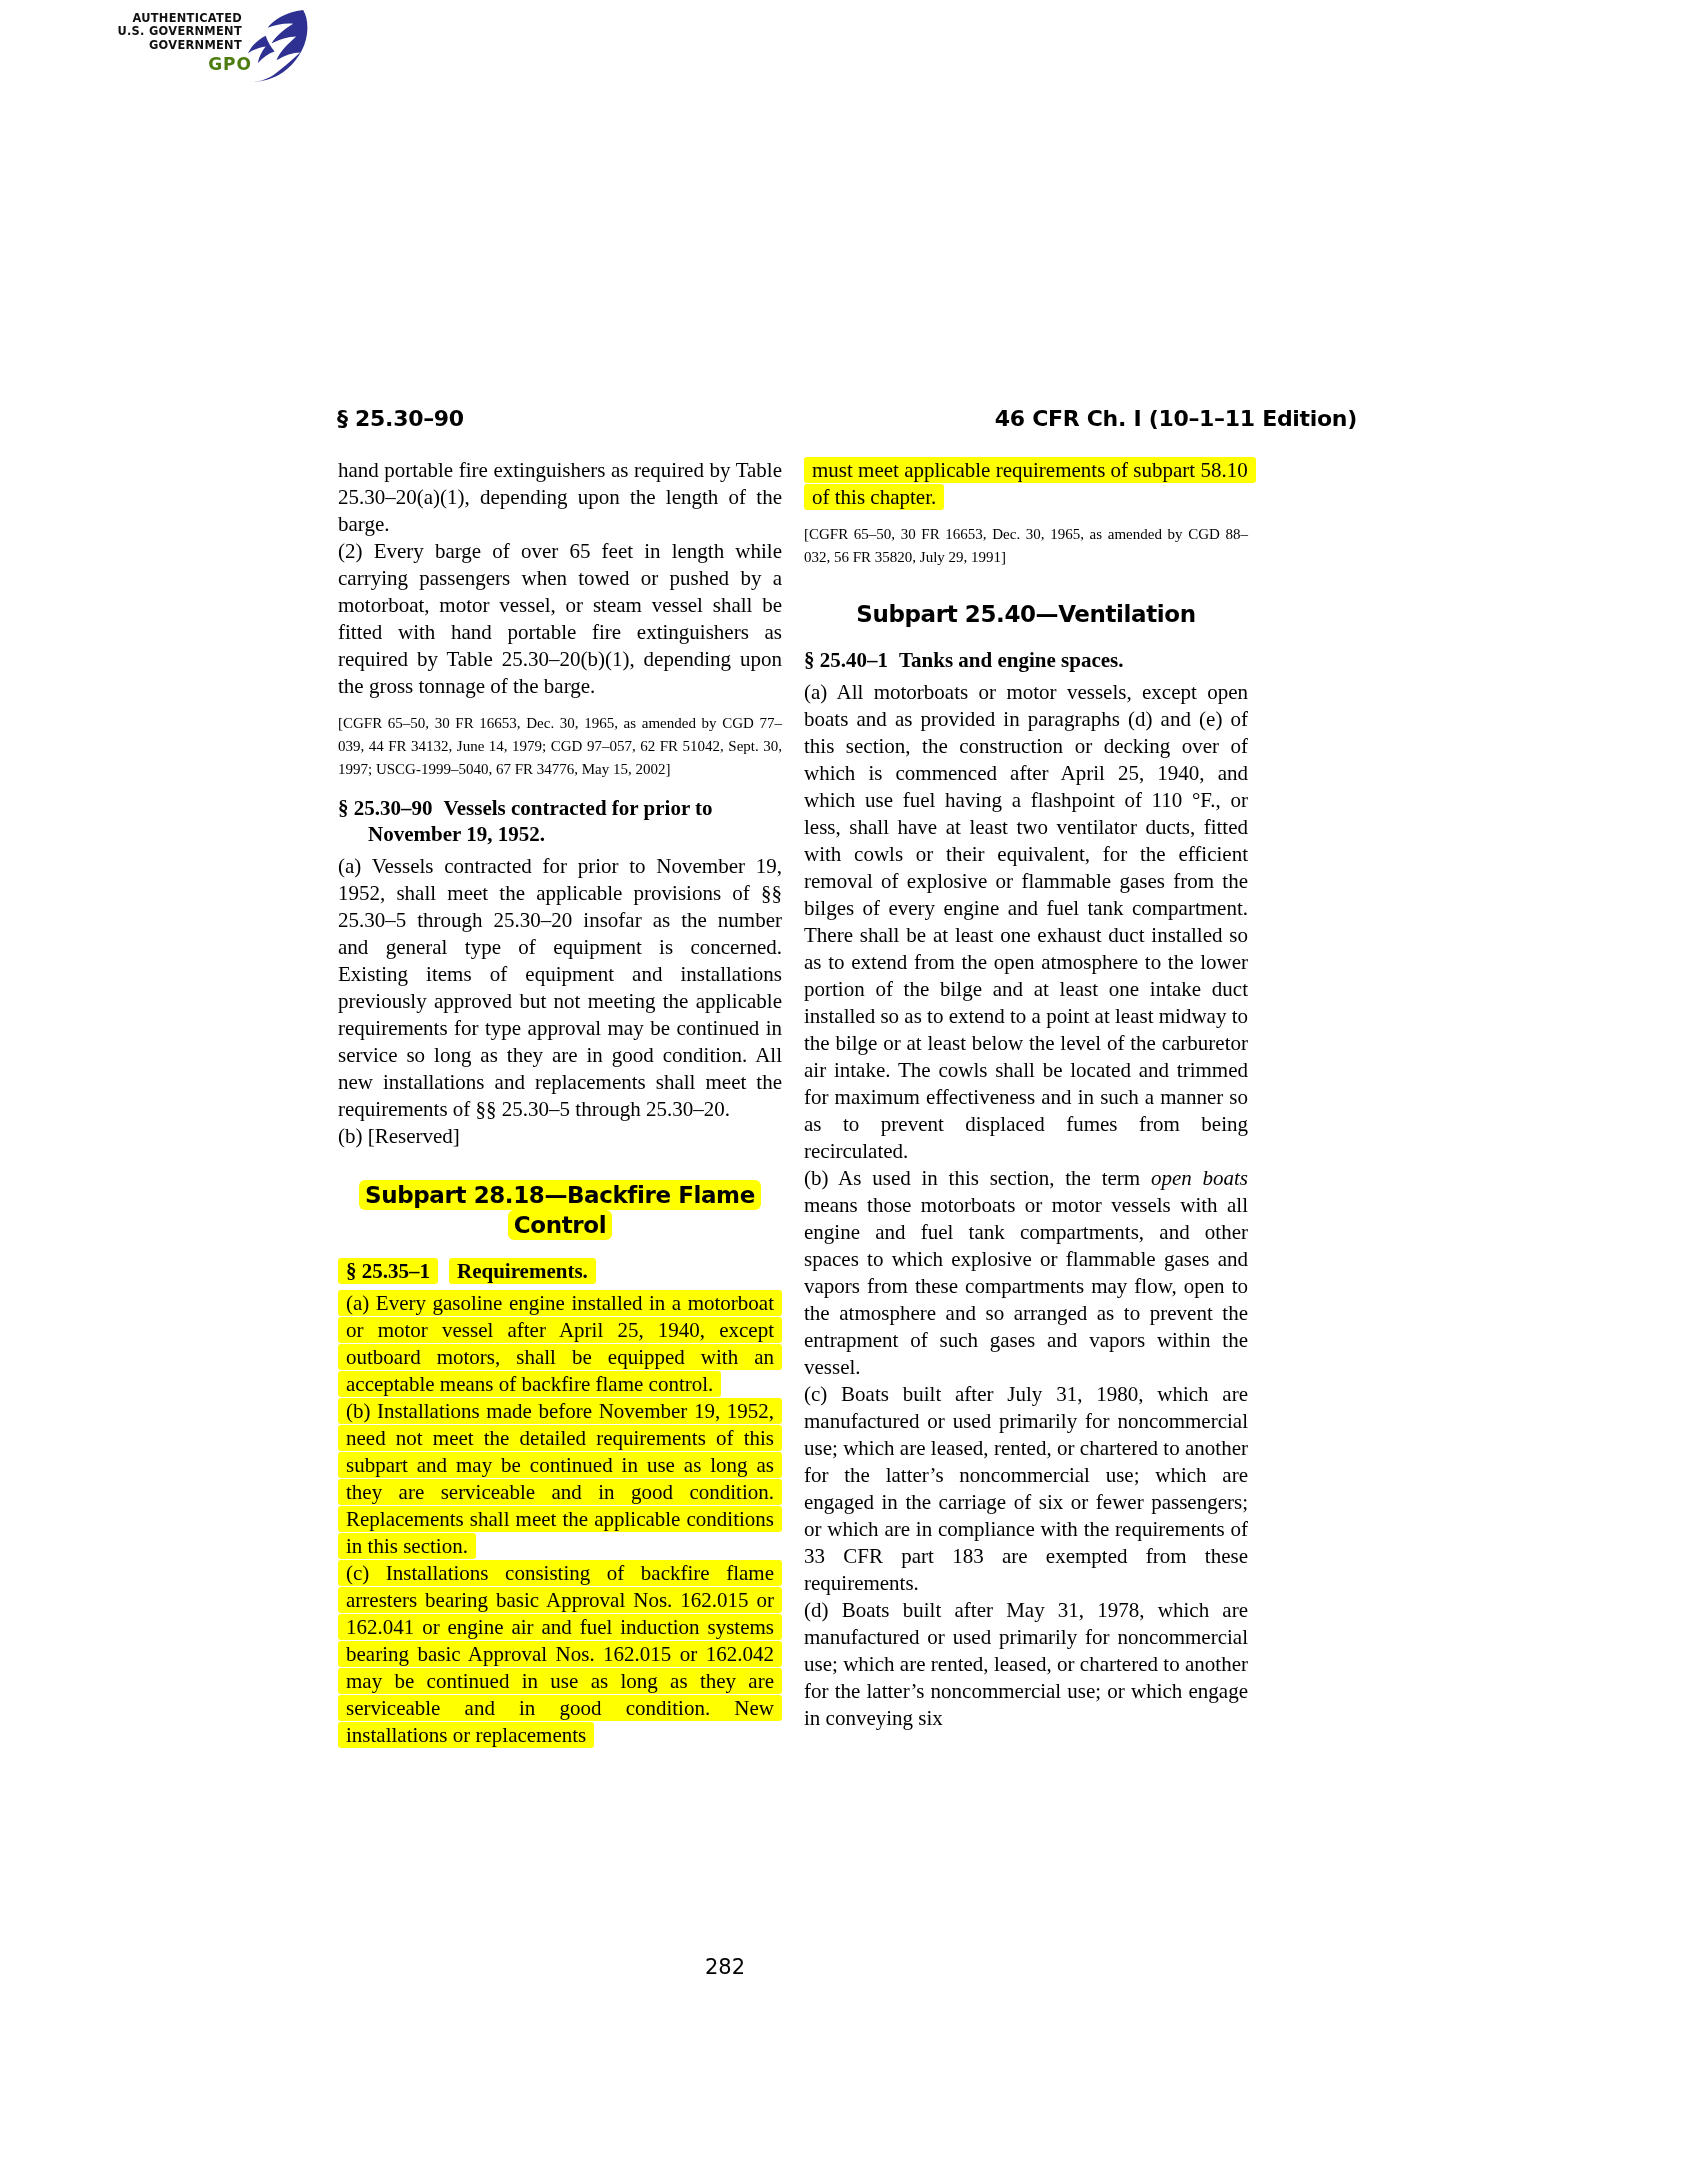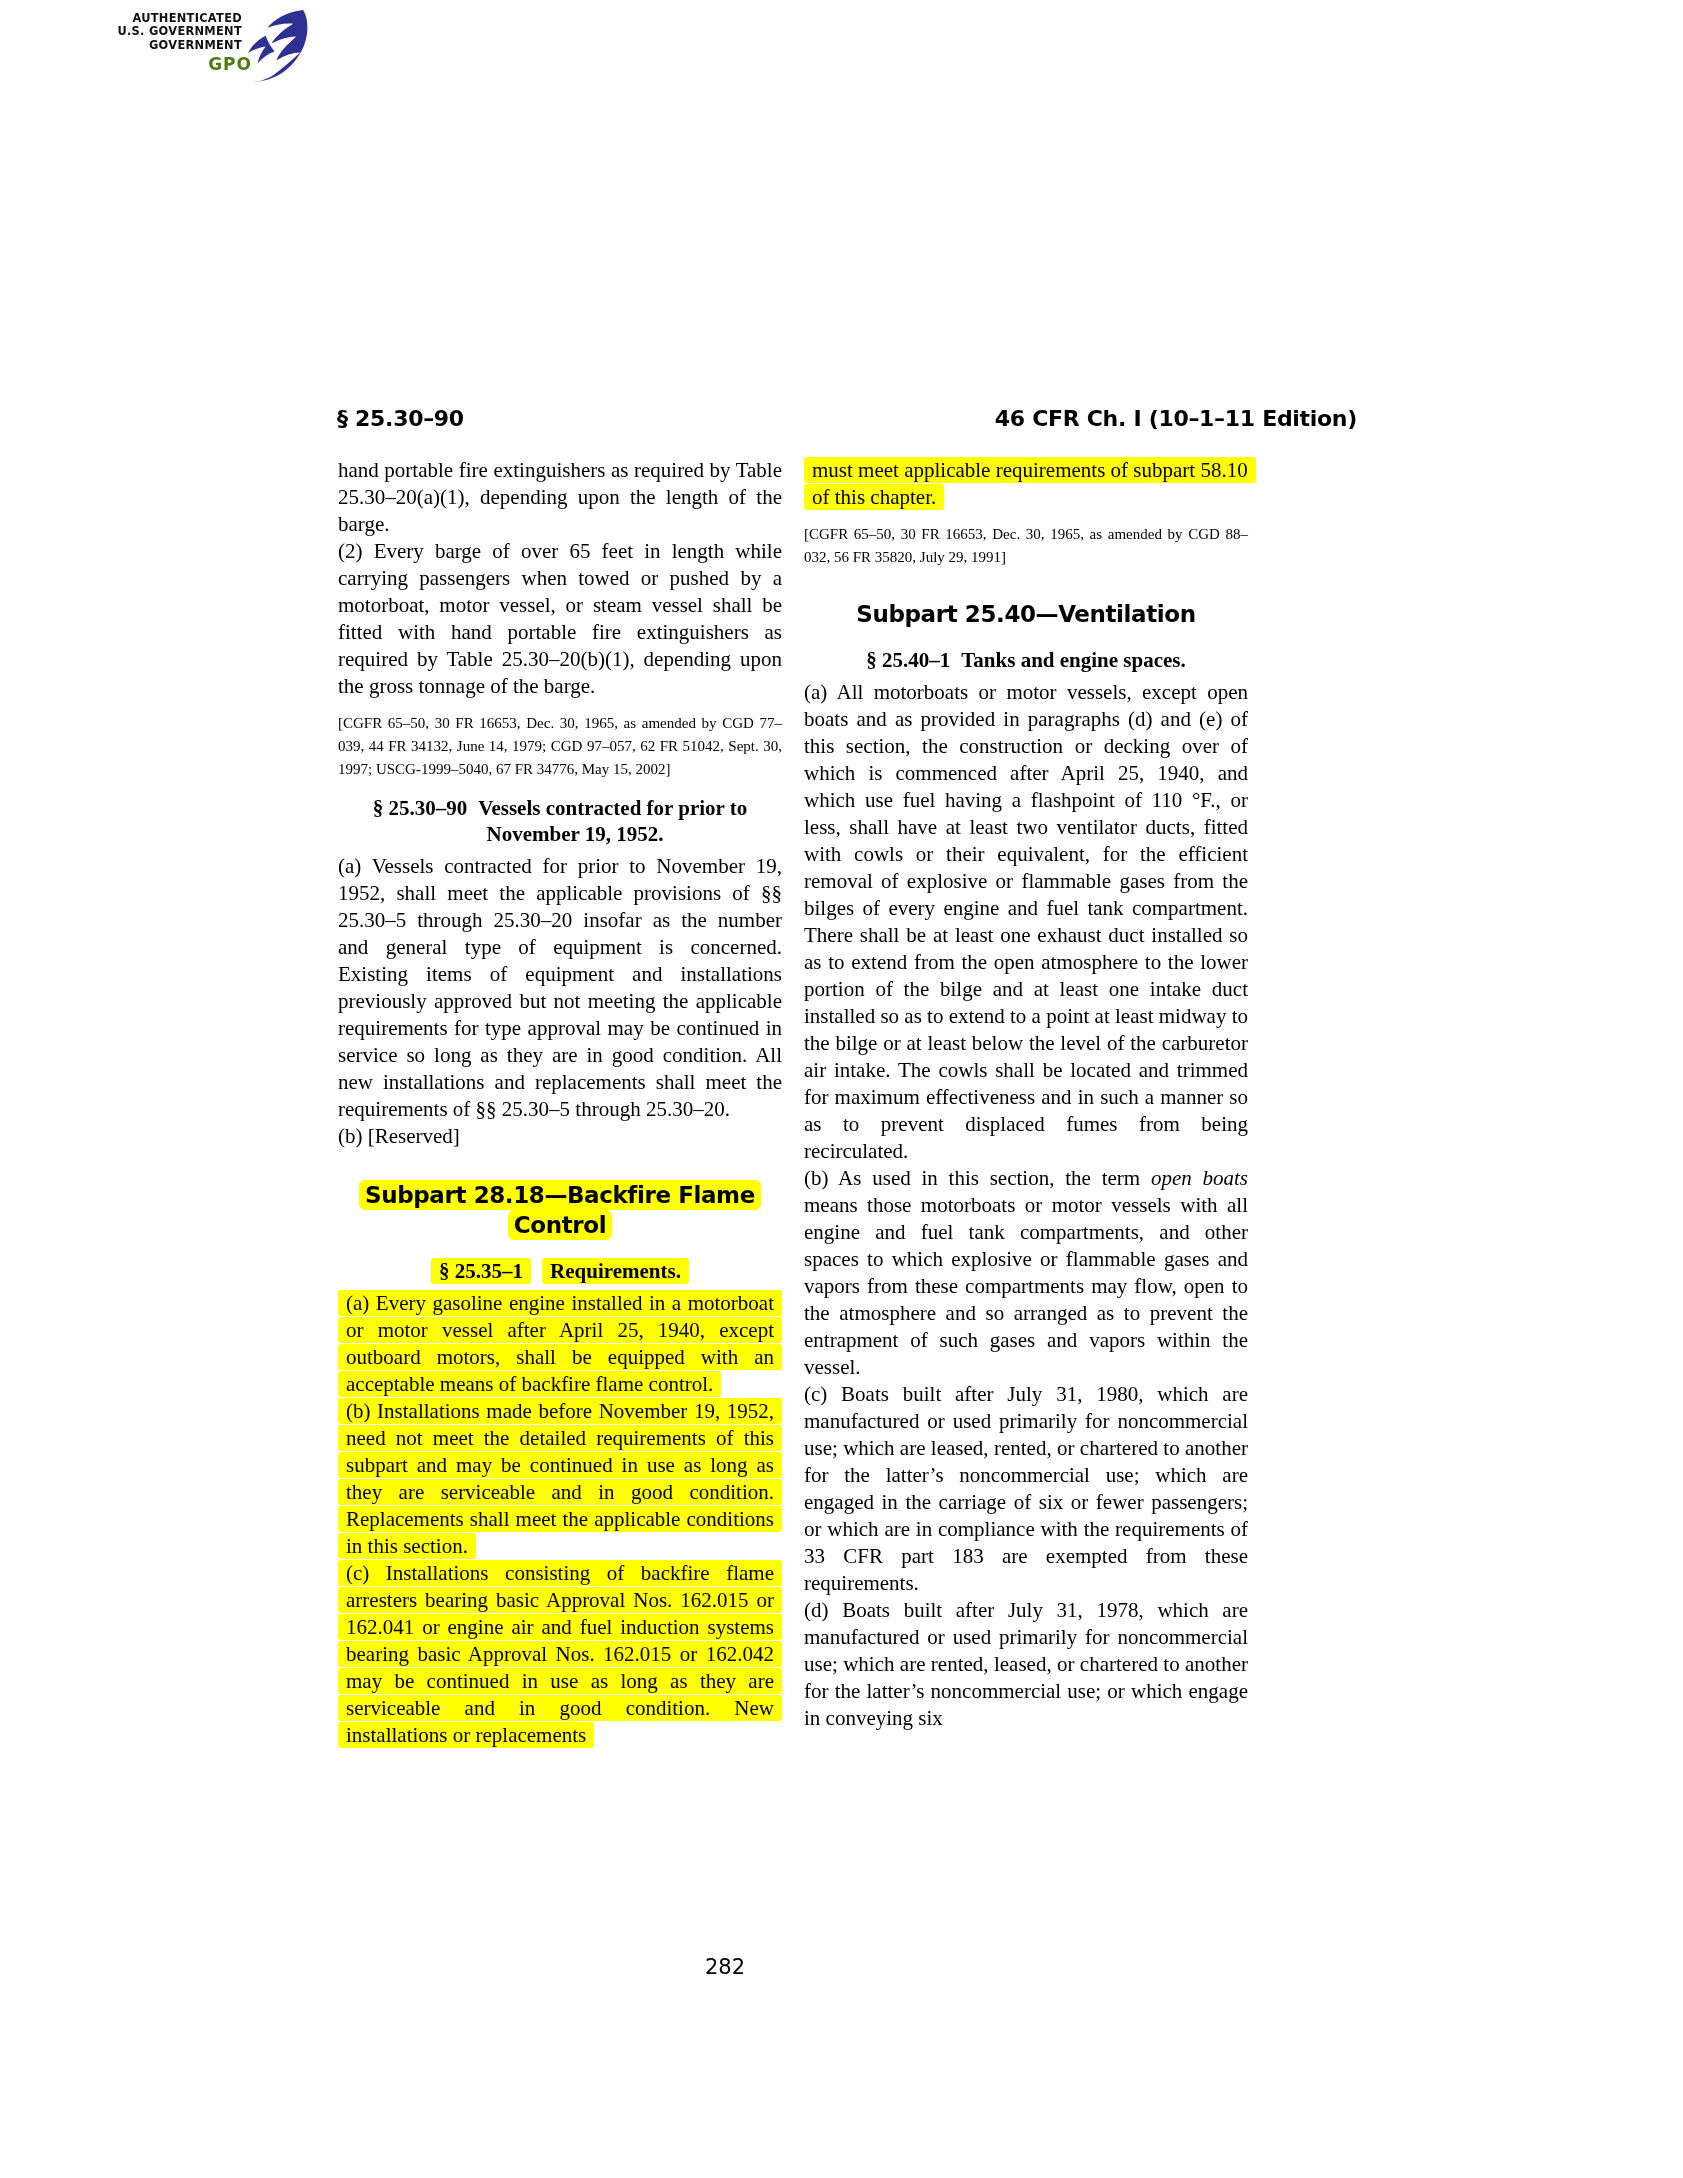--- a/index.html
+++ b/index.html
@@ -124,21 +124,20 @@
     line-height: 26px;
     margin-top: 14px !important;
     margin-bottom: 6px !important;
     text-align: left;
     text-indent: 0;
   }
   .sec-head .hang {
     display: block;
     padding-left: 30px;
     text-indent: -30px;
-    text-align: center;
   }
   .sec-head .sec-num { margin-right: 11px; }
 
   
   .subpart-head {
     font-family: "DejaVu Sans", sans-serif;
     font-weight: bold;
     font-size: 23px;
     line-height: 30px;
     text-align: center;
@@ -244,20 +243,20 @@
         <span class="sec-num">§ 25.40–1</span><span>Tanks and engine spaces.</span>
       </span>
     </p>
 
     <p class="p-ind">(a) All motorboats or motor vessels, except open boats and as provided in paragraphs (d) and (e) of this section, the construction or decking over of which is commenced after April 25, 1940, and which use fuel having a flashpoint of 110 °F., or less, shall have at least two ventilator ducts, fitted with cowls or their equivalent, for the efficient removal of explosive or flammable gases from the bilges of every engine and fuel tank compartment. There shall be at least one exhaust duct installed so as to extend from the open atmosphere to the lower portion of the bilge and at least one intake duct installed so as to extend to a point at least midway to the bilge or at least below the level of the carburetor air intake. The cowls shall be located and trimmed for maximum effectiveness and in such a manner so as to prevent displaced fumes from being recirculated.</p>
 
     <p class="p-ind"><span>(b) As used in this section, the term </span><em class="ital">open boats</em><span> means those motorboats or motor vessels with all engine and fuel tank compartments, and other spaces to which explosive or flammable gases and vapors from these compartments may flow, open to the atmosphere and so arranged as to prevent the entrapment of such gases and vapors within the vessel.</span></p>
 
     <p class="p-ind">(c) Boats built after July 31, 1980, which are manufactured or used primarily for noncommercial use; which are leased, rented, or chartered to another for the latter’s noncommercial use; which are engaged in the carriage of six or fewer passengers; or which are in compliance with the requirements of 33 CFR part 183 are exempted from these requirements.</p>
 
-    <p class="p-ind">(d) Boats built after July 31, 1978, which are manufactured or used primarily for noncommercial use; which are rented, leased, or chartered to another for the latter’s noncommercial use; or which engage in conveying six</p>
+    <p class="p-ind">(d) Boats built after May 31, 1978, which are manufactured or used primarily for noncommercial use; which are rented, leased, or chartered to another for the latter’s noncommercial use; or which engage in conveying six</p>
 
   </div>
 
   <div class="folio">282</div>
 
 </div>
 
 
 </body></html>

